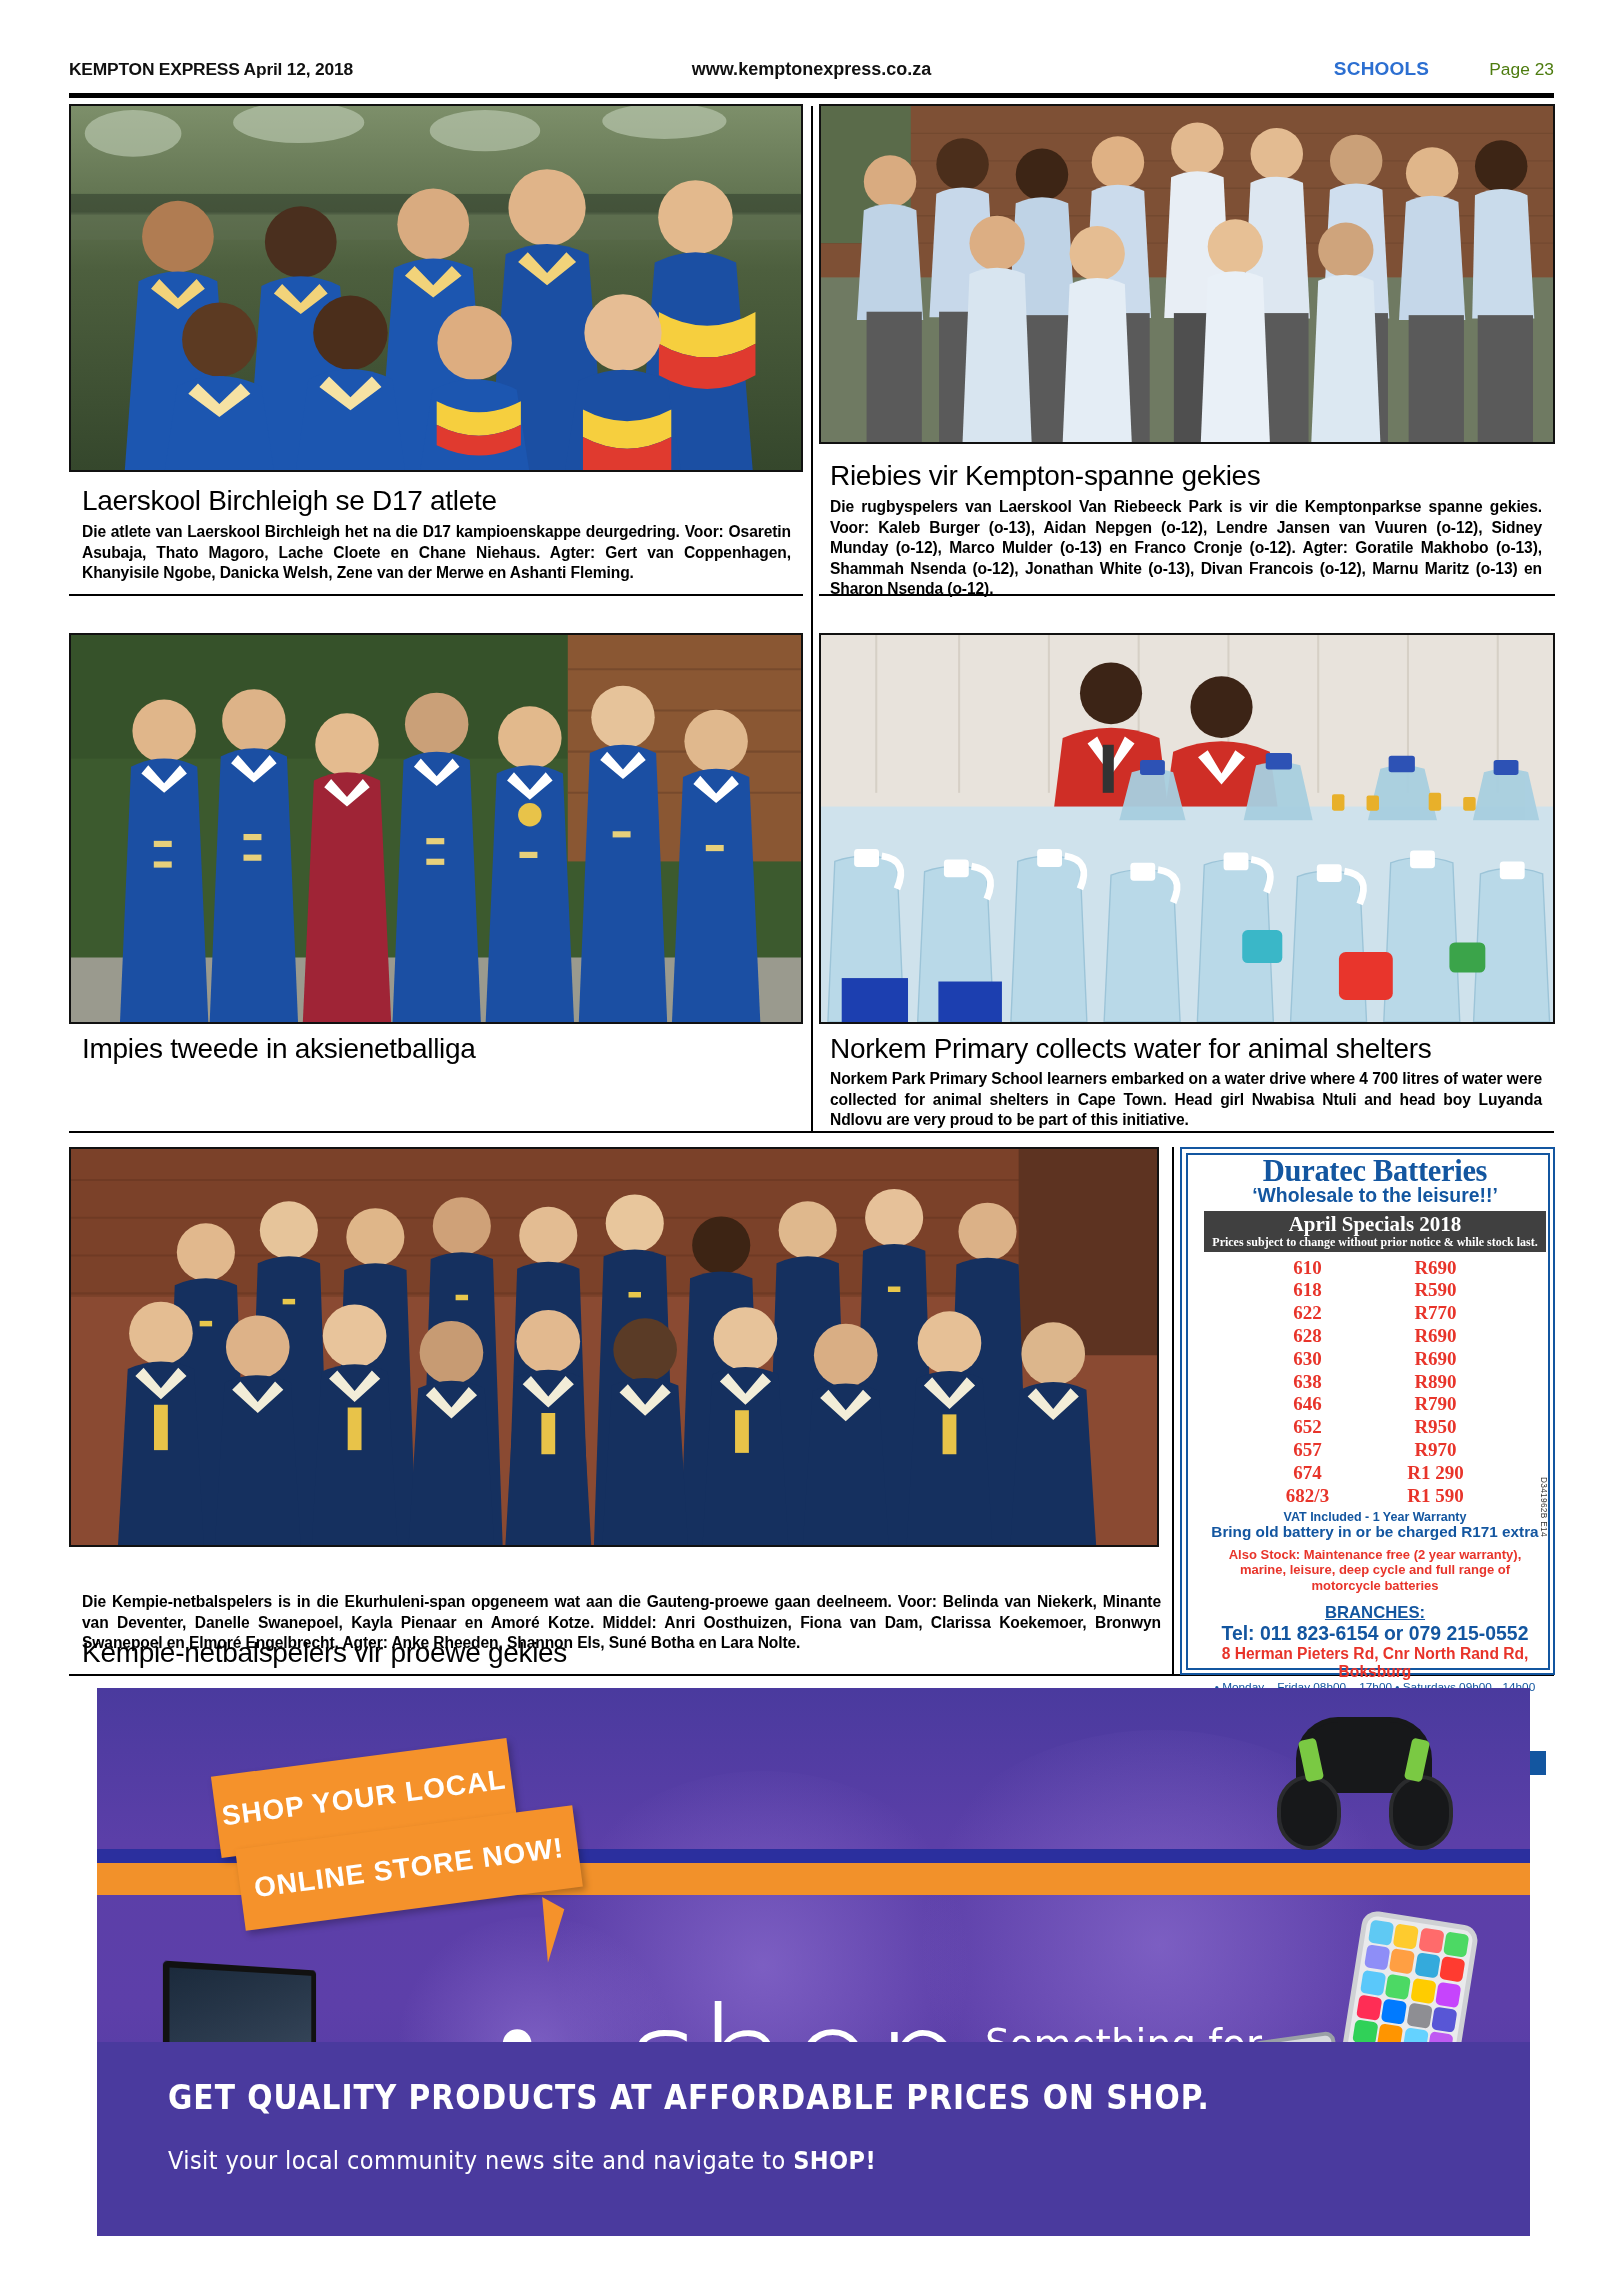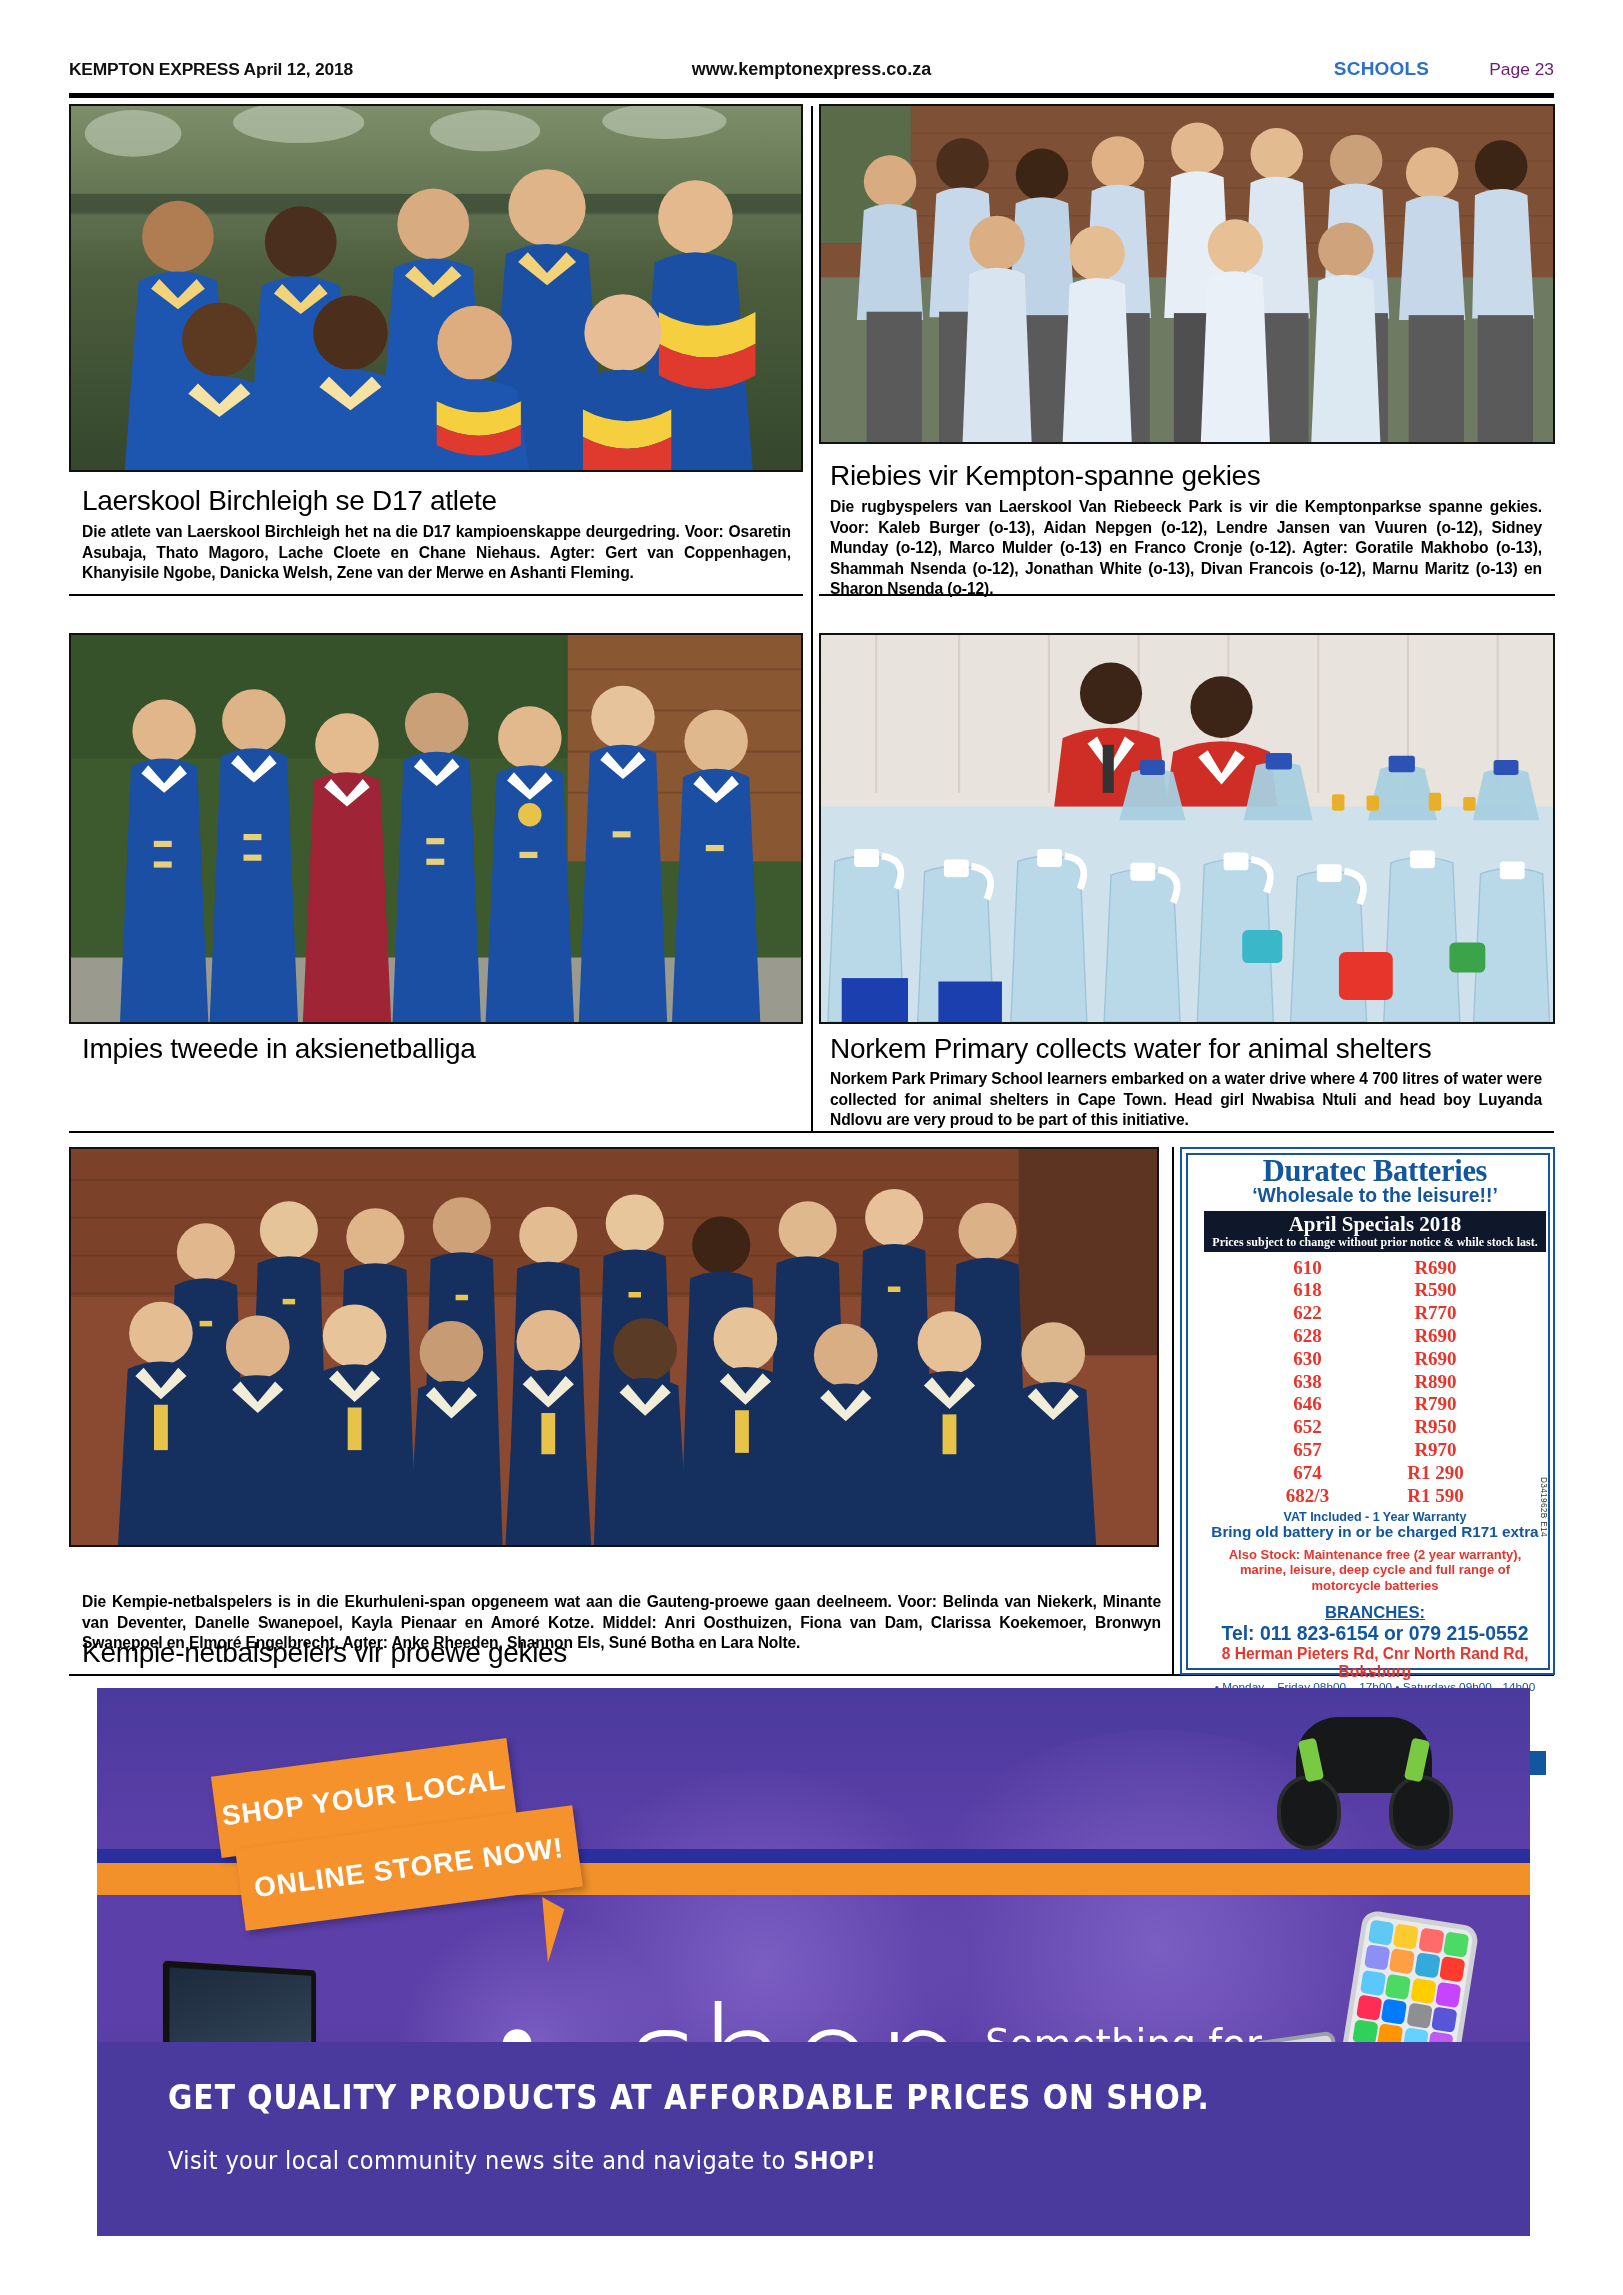--- a/index.html
+++ b/index.html
@@ -13,21 +13,21 @@
 
   
   .masthead {
     position: absolute; left: 69px; top: 54px; width: 1485px; height: 30.5px;
     display: flex; align-items: center;
   }
   .mh-left   { font-size: 17.4px; font-weight: 700; color: #111; letter-spacing: -0.2px; white-space: nowrap; }
   .mh-center { position:absolute; left: 50%; transform: translateX(-50%); font-size: 18px; font-weight: 700; color:#111; }
   .mh-right  { position:absolute; right: 0; display:flex; align-items:center; gap: 60px; }
   .mh-section{ font-size: 19px; font-weight: 700; color: #2c6fd1; letter-spacing: 0.2px; }
-  .mh-page   { font-size: 17.4px; font-weight: 400; color: #701a75; }
+  .mh-page   { font-size: 17.4px; font-weight: 400; color: #4d7c0f; }
   .masthead-rule {
     position: absolute; left: 69px; top: 93px; width: 1485px; height: 4.9px; background: #000;
   }
 
   
   .vrule { position: absolute; background: #000; width: 2.1px; }
   .hrule { position: absolute; background: #000; height: 2.1px; }
 
   
   .photo { position: absolute; border: 2.1px solid #111; overflow: hidden; background:#888; }
@@ -54,21 +54,21 @@
   .d-titlebox { border-bottom:none; padding: 1.4px 2.8px 2.8px; }
   .d-title {
     font-family: "Liberation Serif", serif; font-weight: 700; font-size: 30.5px;
     color: #1356a0; text-align:center; line-height: 1; letter-spacing:-0.3px;
   }
   .d-sub {
     font-weight: 700; font-size: 19.4px; color: #1356a0; text-align:center;
     line-height: 1.05; margin-top: -1.4px;
   }
   .d-specials {
-    background: #0f172a; color:#fff; text-align:center; padding: 2.1px 1.4px 3.5px;
+    background: #404040; color:#fff; text-align:center; padding: 2.1px 1.4px 3.5px;
     margin: 2.8px 1.4px 0;
   }
   .d-specials .s1 { font-family:"Liberation Serif", serif; font-weight:700; font-size:21px; line-height:1.05; }
   .d-specials .s2 { font-family:"Liberation Serif", serif; font-weight:700; font-size:12px; line-height:1.1; margin-top:0.7px; }
   .d-prices { flex: 1; padding: 4.2px 0 0; position:relative; }
   .d-row {
     display:flex; justify-content:center; gap: 0; font-family:"Liberation Serif", serif;
     font-weight:700; font-size:19px; color:#e8342a; line-height:1.2;
   }
   .d-row .c1 { width: 121px; text-align:center; }

